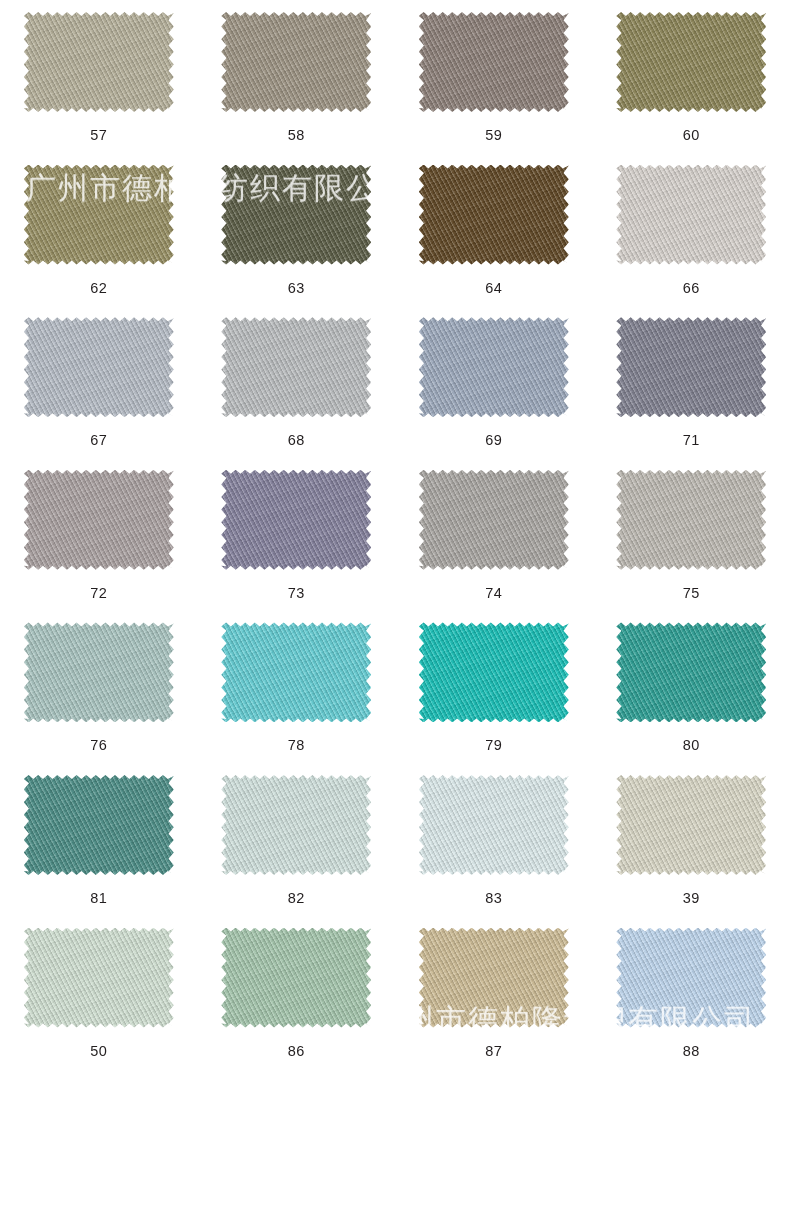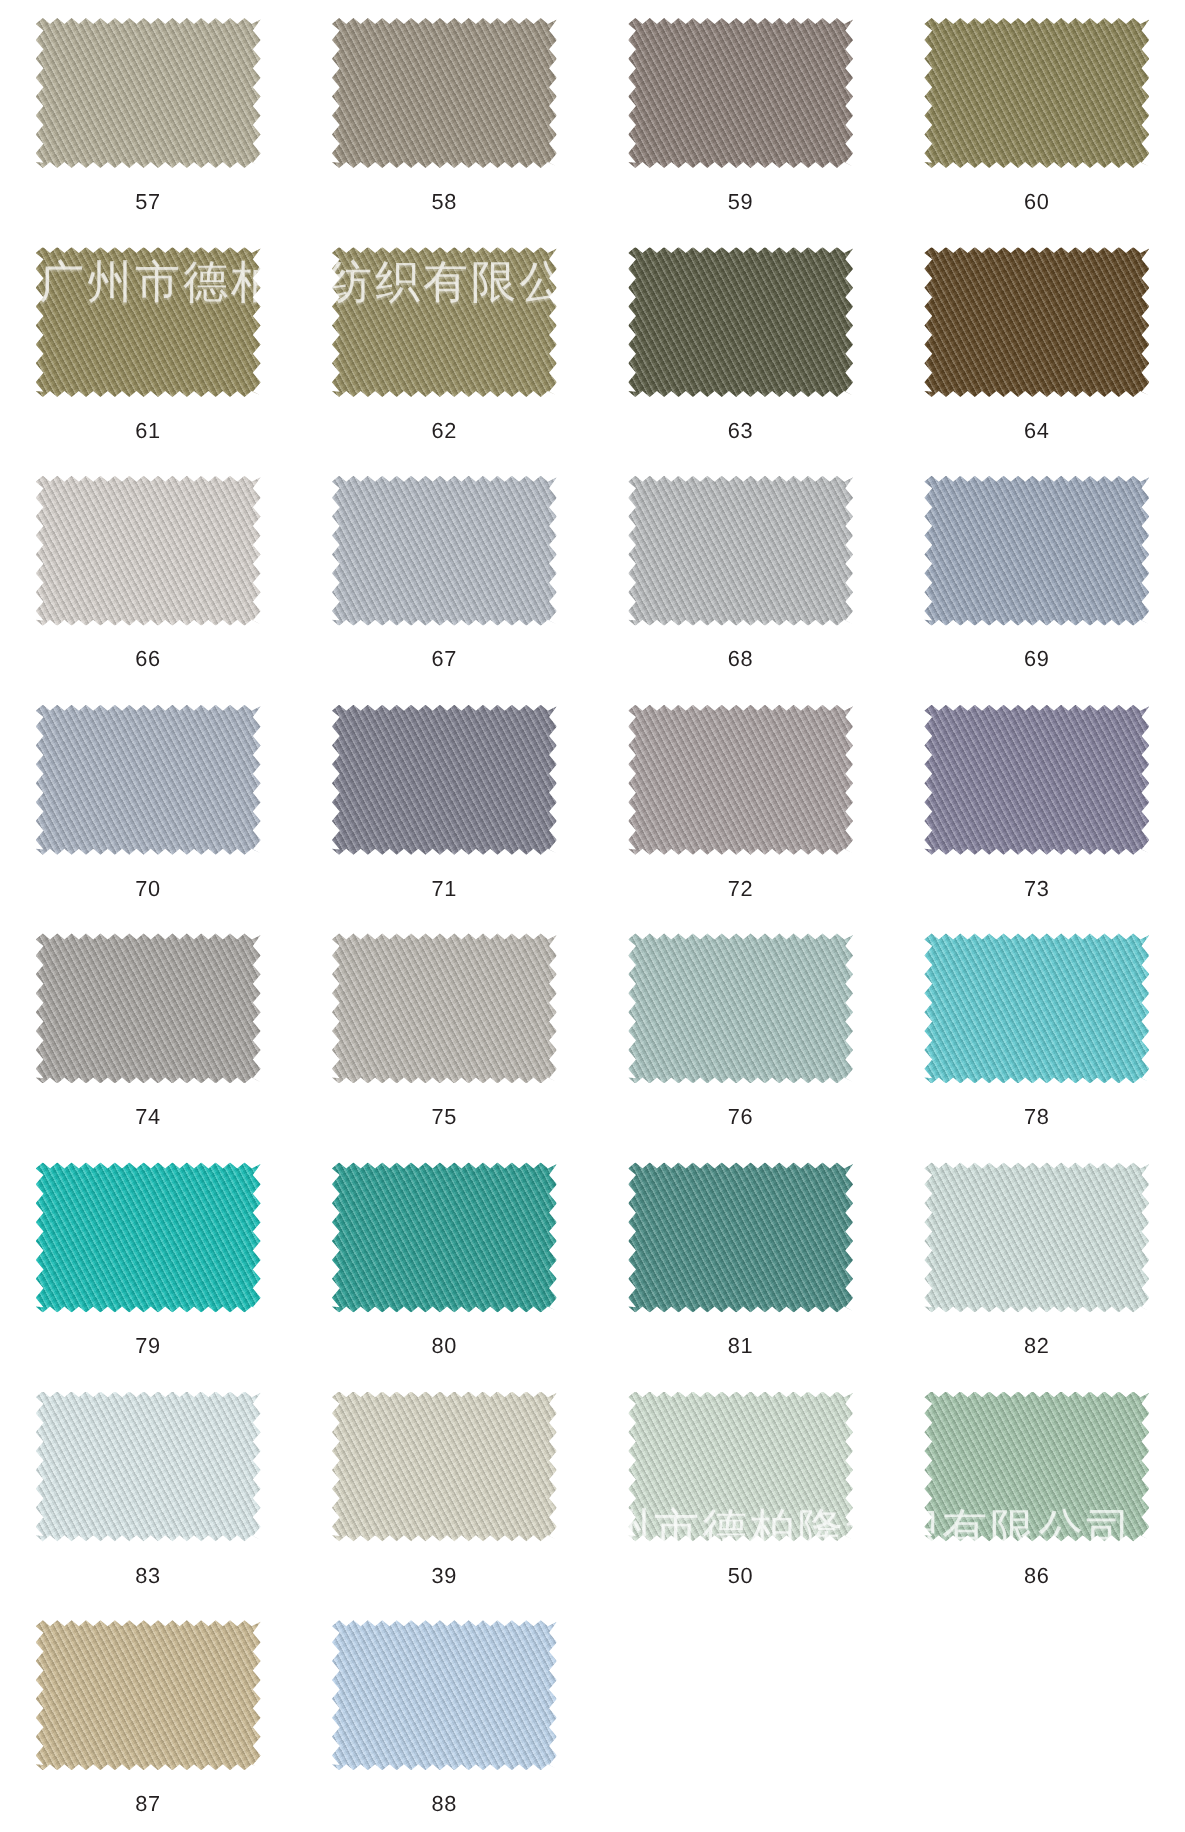--- a/index.html
+++ b/index.html
@@ -180,27 +180,20 @@
     <div class="swatch-cell">
       <div class="swatch-wrap">
         <div class="swatch-shadow"></div>
         <div class="swatch" style="background-color: rgb(139, 132, 87);"></div>
       </div>
       <div class="swatch-label">60</div>
     </div>
     <div class="swatch-cell">
       <div class="swatch-wrap">
         <div class="swatch-shadow"></div>
-        <div class="swatch" style="background-color: rgb(147, 138, 92);"></div>
-      </div>
-      <div class="swatch-label">61</div>
-    </div>
-    <div class="swatch-cell">
-      <div class="swatch-wrap">
-        <div class="swatch-shadow"></div>
         <div class="swatch" style="background-color: rgb(149, 141, 97);"></div>
       </div>
       <div class="swatch-label">62</div>
     </div>
     <div class="swatch-cell">
       <div class="swatch-wrap">
         <div class="swatch-shadow"></div>
         <div class="swatch" style="background-color: rgb(90, 92, 69);"></div>
       </div>
       <div class="swatch-label">63</div>
@@ -232,27 +225,20 @@
         <div class="swatch" style="background-color: rgb(185, 188, 190);"></div>
       </div>
       <div class="swatch-label">68</div>
     </div>
     <div class="swatch-cell">
       <div class="swatch-wrap">
         <div class="swatch-shadow"></div>
         <div class="swatch" style="background-color: rgb(155, 168, 187);"></div>
       </div>
       <div class="swatch-label">69</div>
-    </div>
-    <div class="swatch-cell">
-      <div class="swatch-wrap">
-        <div class="swatch-shadow"></div>
-        <div class="swatch" style="background-color: rgb(169, 178, 193);"></div>
-      </div>
-      <div class="swatch-label">70</div>
     </div>
     <div class="swatch-cell">
       <div class="swatch-wrap">
         <div class="swatch-shadow"></div>
         <div class="swatch" style="background-color: rgb(127, 128, 143);"></div>
       </div>
       <div class="swatch-label">71</div>
     </div>
     <div class="swatch-cell">
       <div class="swatch-wrap">

